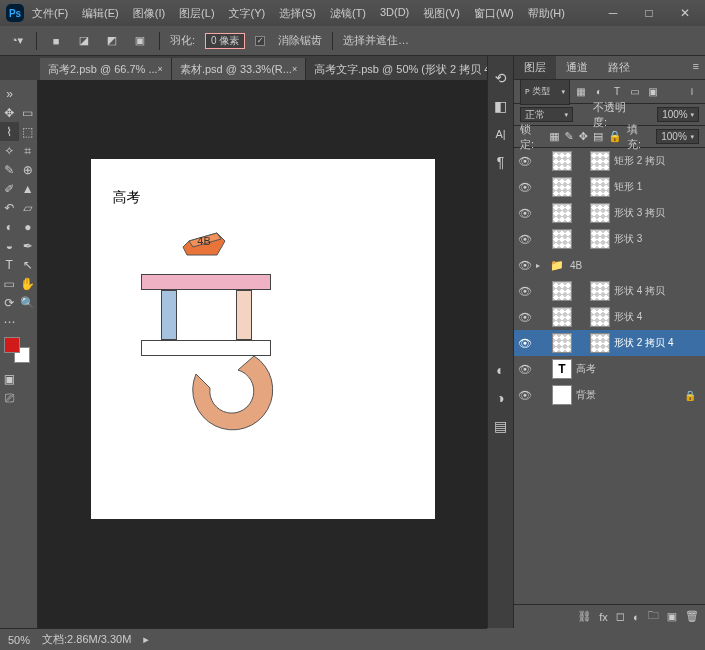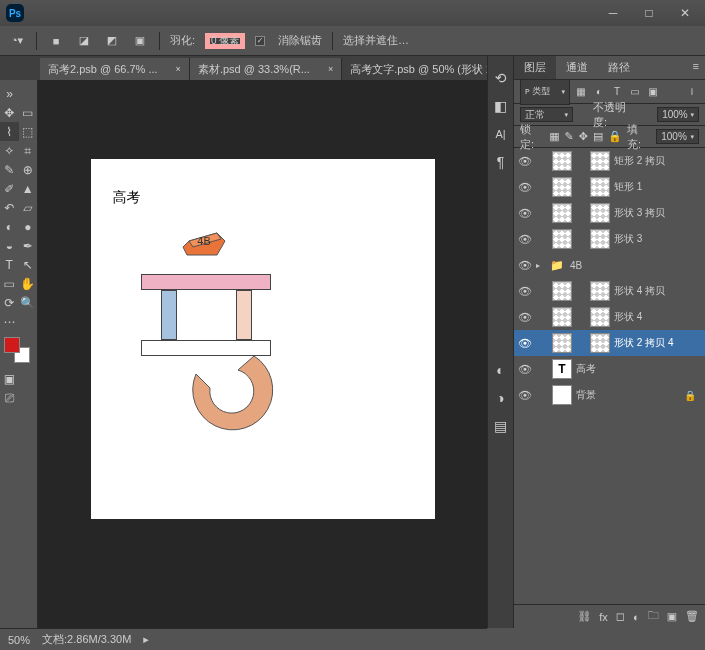--- a/index.html
+++ b/index.html
@@ -7,23 +7,23 @@
 .titlebar{height:26px;background:linear-gradient(#535353,#474747);display:flex;align-items:center;padding:0 6px;}
 .ps-logo{width:18px;height:18px;background:#001e36;color:#31a8ff;display:flex;align-items:center;justify-content:center;font-weight:bold;border-radius:5px;margin-right:8px;font-size:10px;}
 .menubar{display:flex;gap:14px;}
 .menubar span{font-size:11px;cursor:default;}
 .winctrl{margin-left:auto;display:flex;gap:8px;}
 .winctrl div{width:28px;height:18px;display:flex;align-items:center;justify-content:center;font-size:12px;}
 .options{height:30px;background:#535353;border-bottom:1px solid #2a2a2a;display:flex;align-items:center;padding:0 8px;gap:10px;}
 .opt-icon{width:18px;height:18px;display:flex;align-items:center;justify-content:center;}
 .opt-sep{width:1px;height:18px;background:#2a2a2a;}
 .opt-text{font-size:11px;}
-.opt-input{width:40px;height:16px;background:#3f3f3f;border:5px solid #fca5a5;display:flex;align-items:center;justify-content:center;font-size:10px;}
+.opt-input{width:40px;height:16px;background:#3f3f3f;border:1px solid #fca5a5;display:flex;align-items:center;justify-content:center;font-size:10px;}
 .tabs{height:24px;background:#3f3f3f;display:flex;align-items:flex-end;padding-left:40px;}
-.tab{padding:4px 8px;background:#535353;border-right:1px solid #2a2a2a;font-size:10px;display:flex;align-items:center;gap:18px;height:22px;}
+.tab{padding:4px 8px;background:#535353;border-right:1px solid #2a2a2a;font-size:10px;display:flex;align-items:center;gap:0;height:22px;}
 .tab.active{background:#3f3f3f;}
 .tab-close{font-size:9px;}
 .workspace{position:absolute;top:80px;left:38px;right:218px;bottom:22px;background:#262626;display:flex;align-items:center;justify-content:center;}
 .canvas{width:344px;height:360px;background:#fff;position:relative;margin-top:-30px;}
 .canvas-text{position:absolute;top:30px;left:22px;font-size:14px;color:#000;font-weight:500;}
 .eraser{position:absolute;top:72px;left:90px;width:46px;height:28px;}
 .pinkbar{position:absolute;top:115px;left:50px;width:130px;height:16px;background:#efb2c5;border:1px solid #444;}
 .bluecol{position:absolute;top:131px;left:70px;width:16px;height:50px;background:#a5c3de;border:1px solid #444;}
 .peachcol{position:absolute;top:131px;left:145px;width:16px;height:50px;background:#f4d3c2;border:1px solid #444;}
 .whitebar{position:absolute;top:181px;left:50px;width:130px;height:16px;background:#fff;border:1px solid #444;}
@@ -67,20 +67,33 @@
 .layer-footer{height:24px;border-top:1px solid #2a2a2a;display:flex;align-items:center;justify-content:flex-end;padding:0 6px;gap:8px;font-size:11px;}
 .statusbar{position:absolute;bottom:0;left:0;right:218px;height:22px;background:#535353;border-top:1px solid #2a2a2a;display:flex;align-items:center;padding:0 8px;gap:12px;font-size:10px;}
 .chk{width:10px;height:10px;border:1px solid #888;background:#3f3f3f;display:inline-flex;align-items:center;justify-content:center;font-size:8px;margin-right:3px;}
 .lock-icon{margin-left:auto;font-size:10px;padding-right:4px;}
 </style>
 </head>
 <body>
 
 <div class="titlebar">
   <div class="ps-logo">Ps</div>
+  <div class="menubar">
+    <span>文件(F)</span>
+    <span>编辑(E)</span>
+    <span>图像(I)</span>
+    <span>图层(L)</span>
+    <span>文字(Y)</span>
+    <span>选择(S)</span>
+    <span>滤镜(T)</span>
+    <span>3D(D)</span>
+    <span>视图(V)</span>
+    <span>窗口(W)</span>
+    <span>帮助(H)</span>
+  </div>
   <div class="winctrl">
     <div>─</div>
     <div>□</div>
     <div>✕</div>
   </div>
 </div>
 
 <div class="options">
   <div class="opt-icon">◔▾</div>
   <div class="opt-sep"></div>

